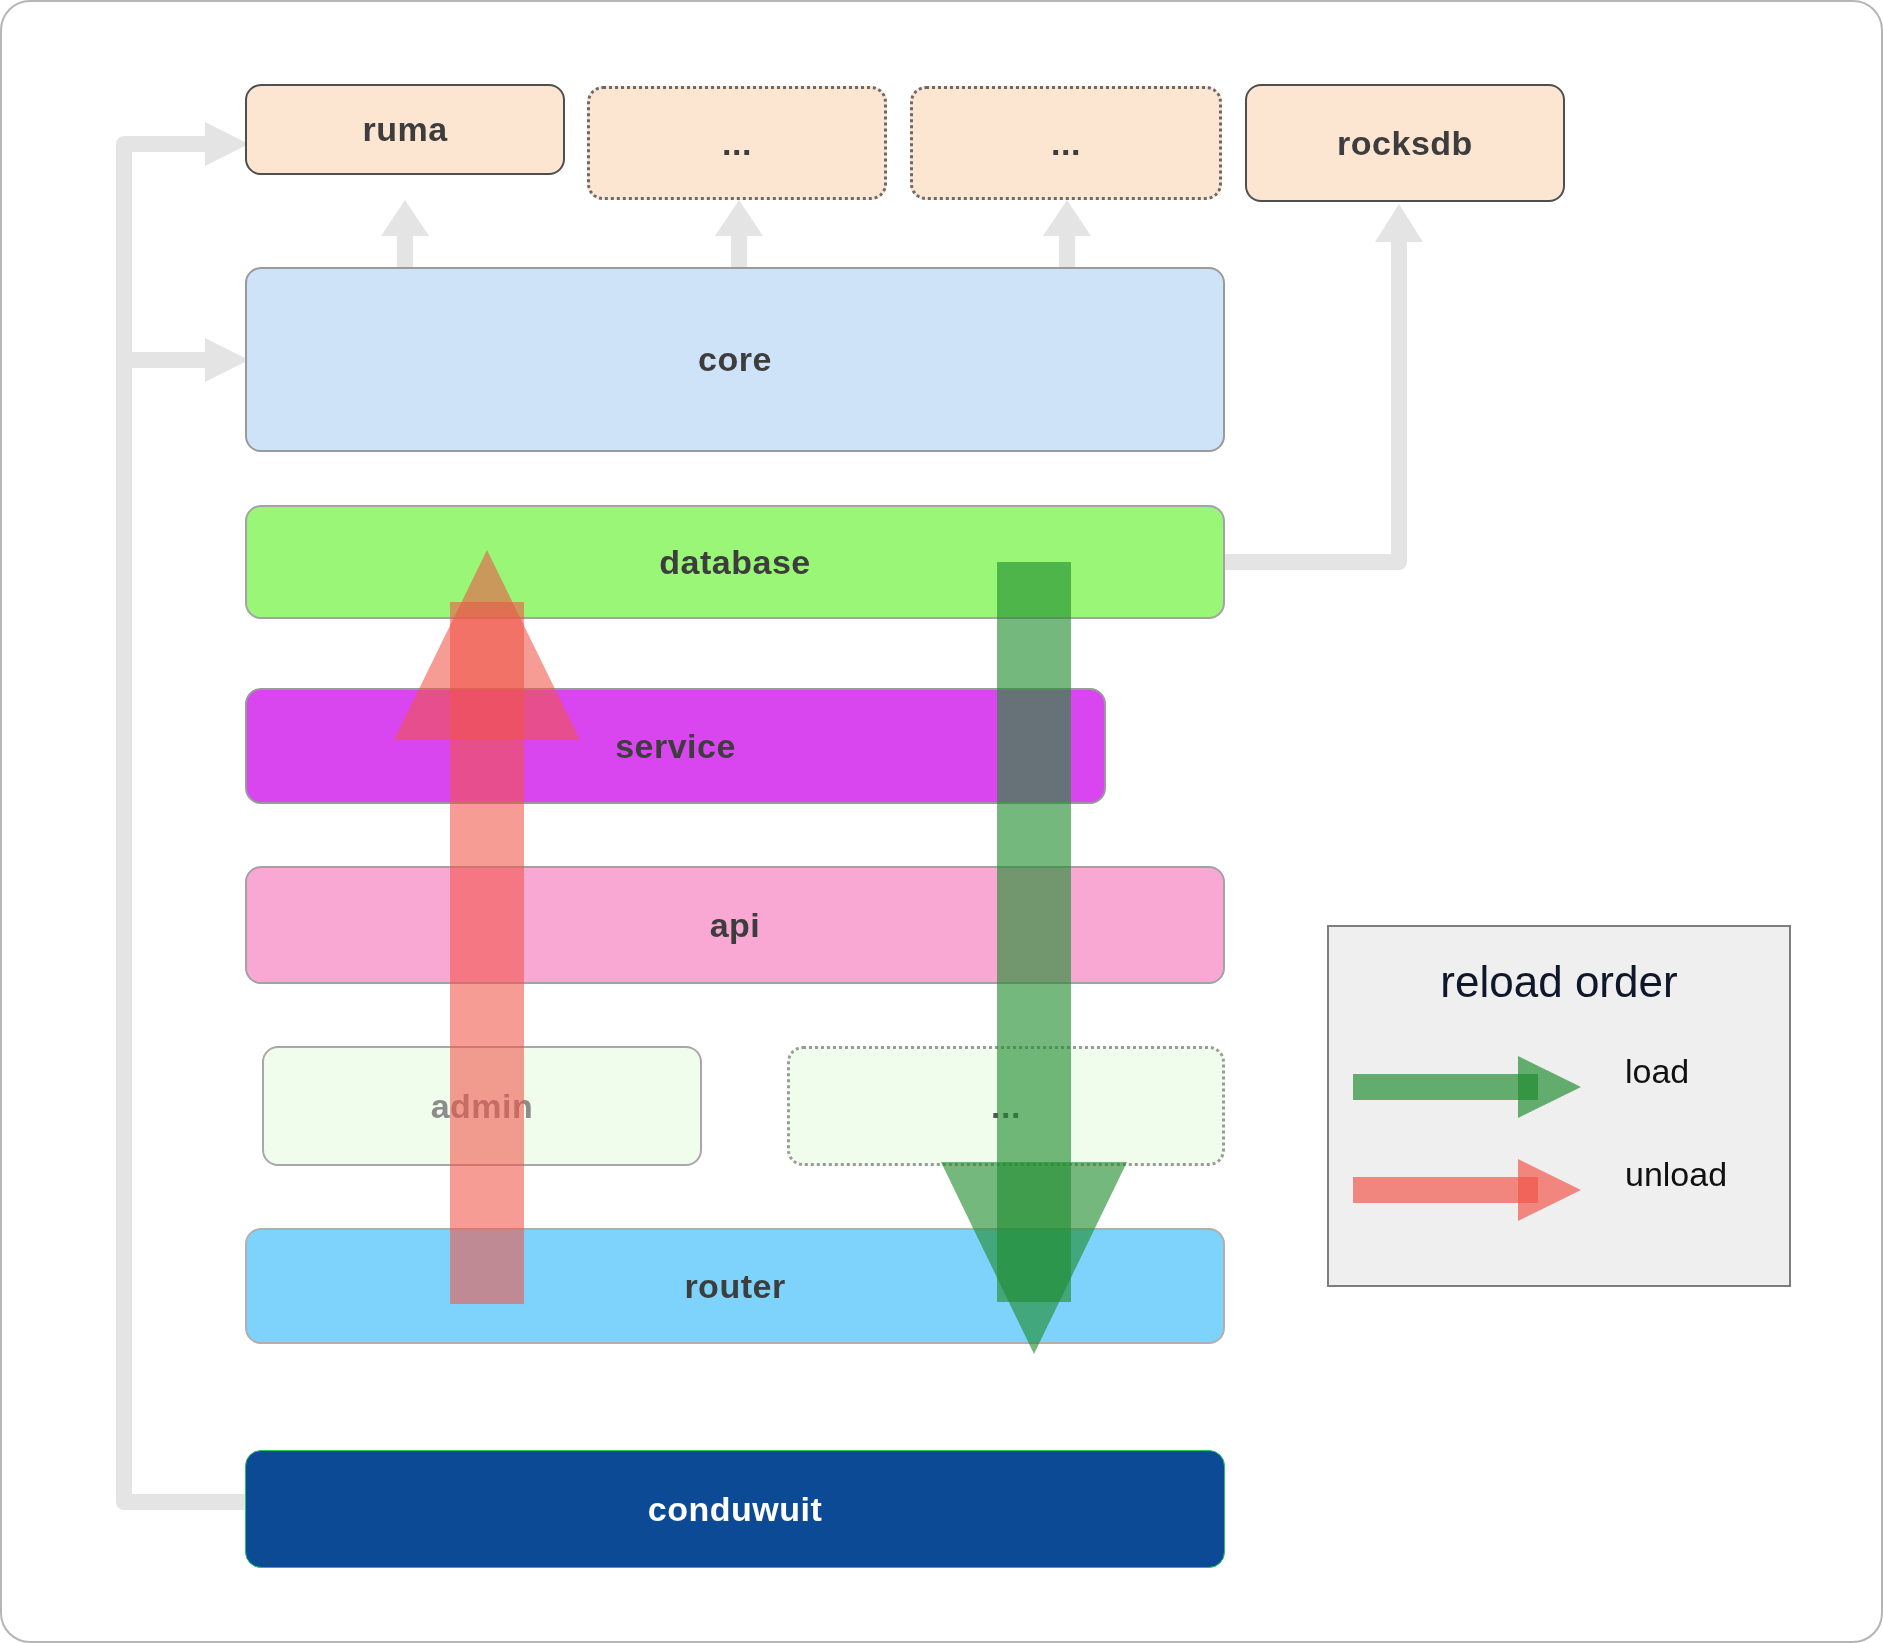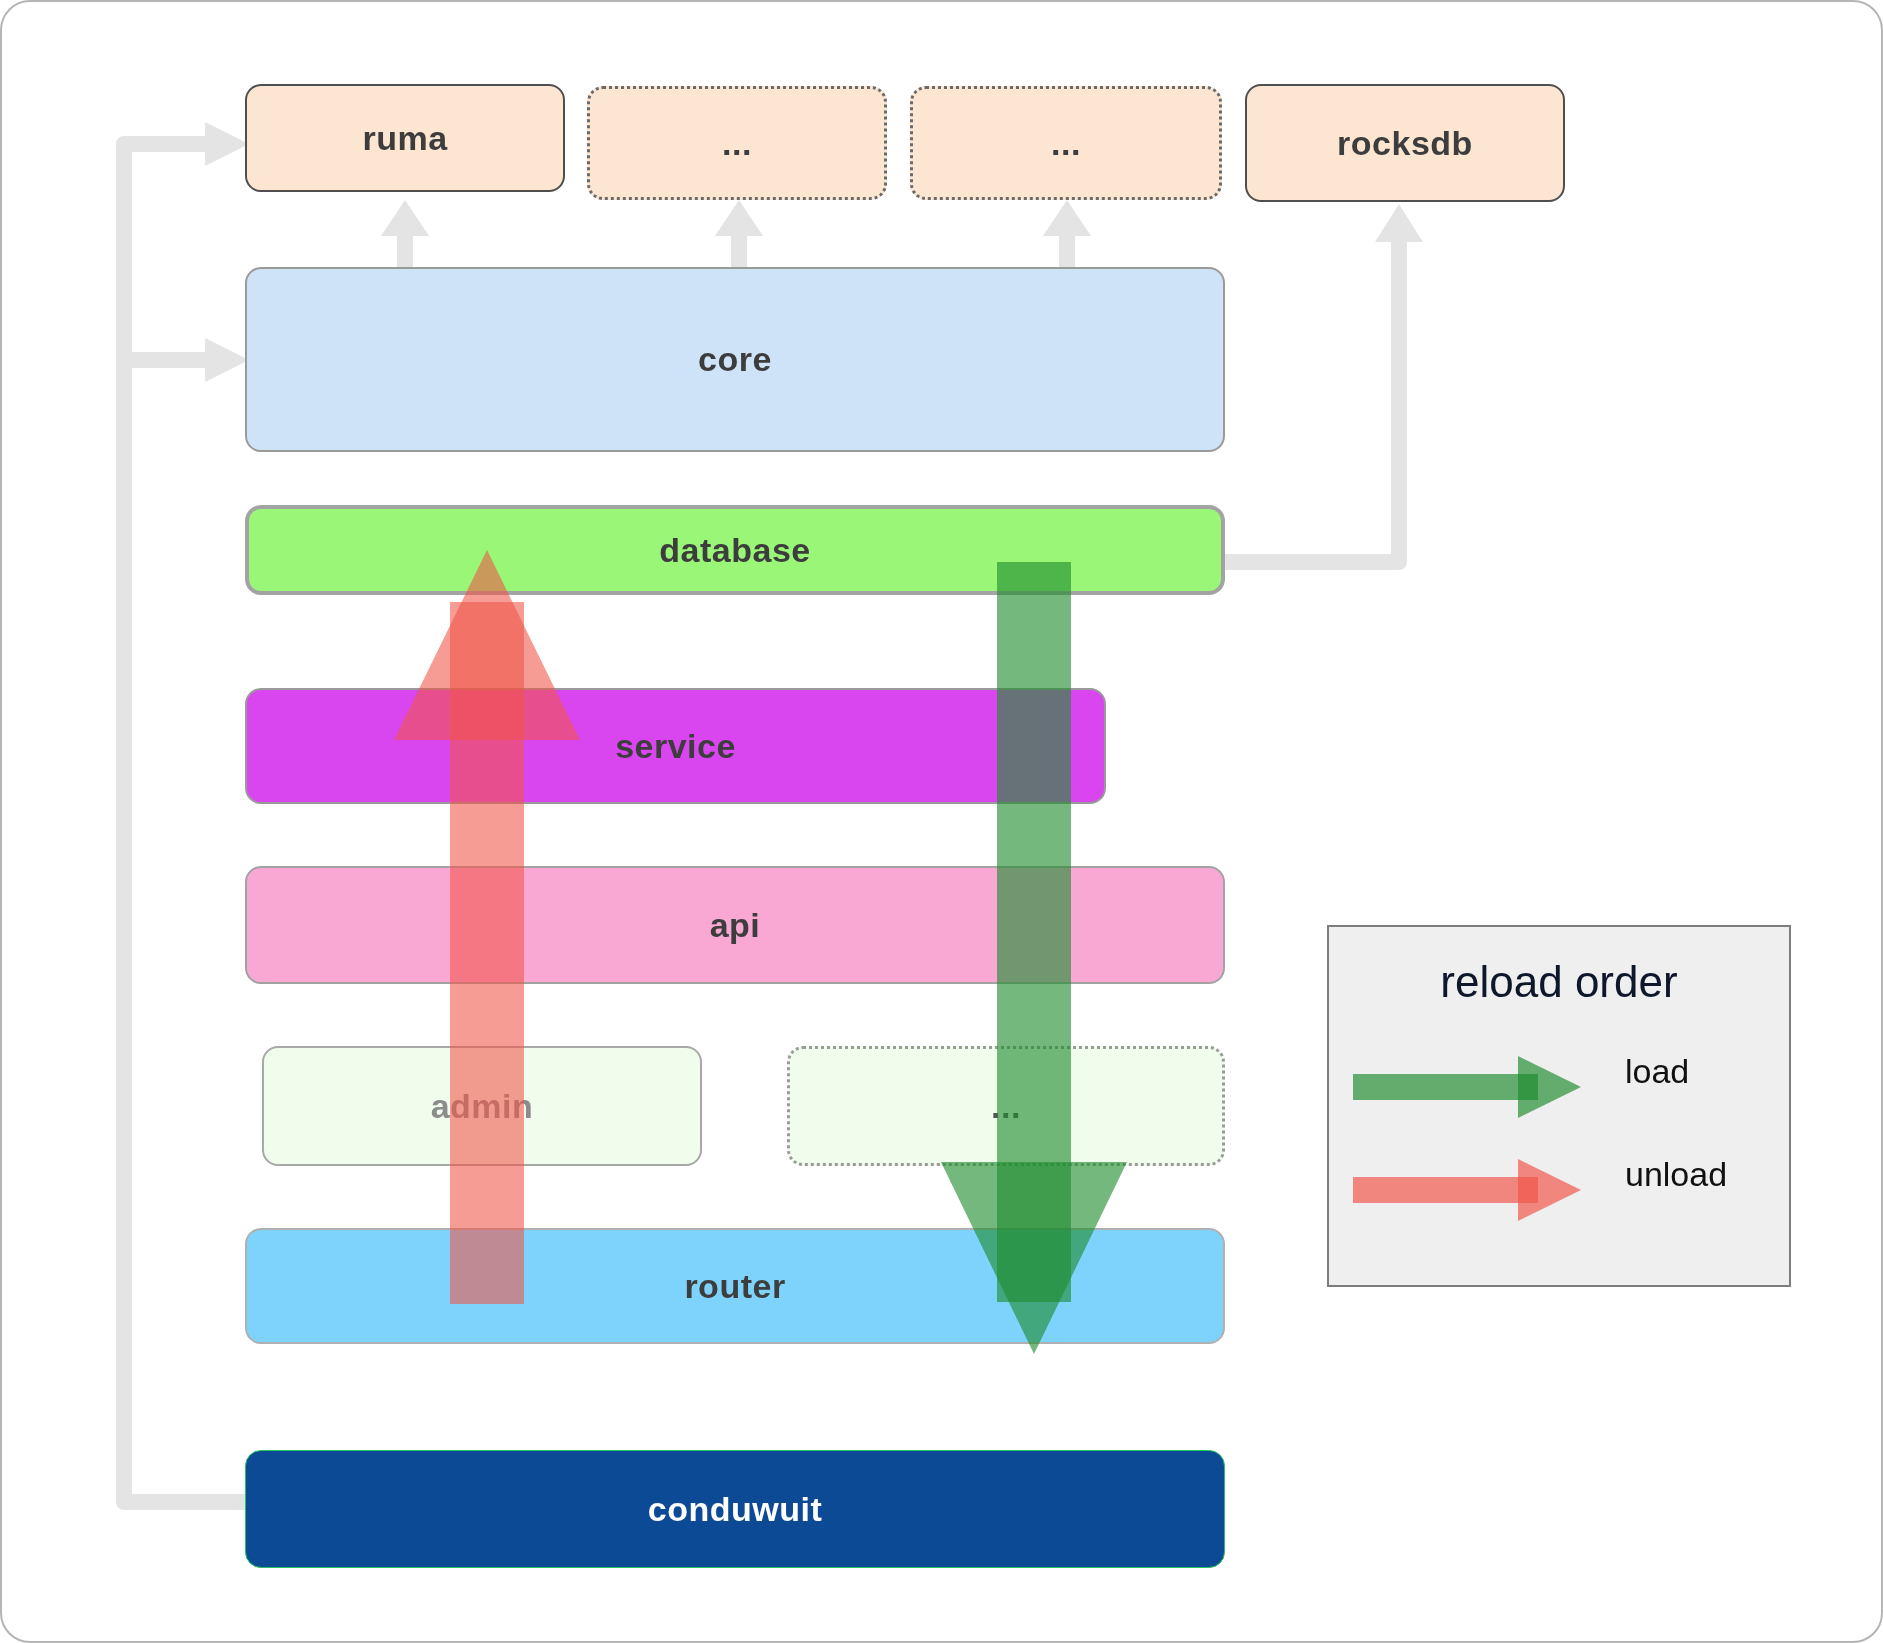--- a/index.html
+++ b/index.html
@@ -10,26 +10,26 @@
   svg.overlay{position:absolute;left:0;top:0;pointer-events:none;}
   #gray-layer{z-index:1;}
   #color-layer{z-index:3;}
   .box{
     position:absolute;display:flex;align-items:center;justify-content:center;
     border-radius:16px;box-sizing:border-box;z-index:2;
     font-size:34px;font-weight:600;color:#3d3d3d;letter-spacing:0.5px;
   }
   .peach{background:#fce6d2;border:2px solid #4f4f4f;}
   .peach.dotted{border:3px dotted #6a6a6a;}
-  .b-ruma{left:243px;top:82px;width:320px;height:108px;}
+  .b-ruma{left:243px;top:82px;width:320px;height:91px;}
   .b-e1{left:585px;top:84px;width:300px;height:114px;}
   .b-e2{left:908px;top:84px;width:312px;height:114px;}
   .b-rocksdb{left:1243px;top:82px;width:320px;height:118px;}
   .b-core{left:243px;top:265px;width:980px;height:185px;background:#cfe3f8;border:2px solid #9a9a9a;}
-  .b-database{left:243px;top:503px;width:980px;height:90px;background:#99f677;border:4px solid #a3a3a3;}
+  .b-database{left:243px;top:503px;width:980px;height:114px;background:#99f677;border:2px solid #a3a3a3;}
   .b-service{left:243px;top:686px;width:861px;height:116px;background:#d946ef;border:2px solid #9a9a9a;text-align:right;}
   .b-api{left:243px;top:864px;width:980px;height:118px;background:#f9a8d4;border:2px solid #a2a2a2;}
   .b-admin{left:260px;top:1044px;width:440px;height:120px;background:#f1fdec;border:2px solid #a8a8a8;color:#8c8c8c;}
   .b-e3{left:785px;top:1044px;width:438px;height:120px;background:#f1fdec;border:3px dotted #9a9a9a;color:#555;}
   .b-router{left:243px;top:1226px;width:980px;height:116px;background:#7dd3fc;border:2px solid #b0b0b0;}
   .b-conduwuit{left:243px;top:1448px;width:980px;height:118px;background:#0c4a96;border:1px solid #22c55e;color:#ffffff;font-weight:700;}
   .legend{
     position:absolute;left:1325px;top:923px;width:464px;height:362px;z-index:2;
     background:#efefef;border:2px solid #7d7d7d;box-sizing:border-box;
   }

